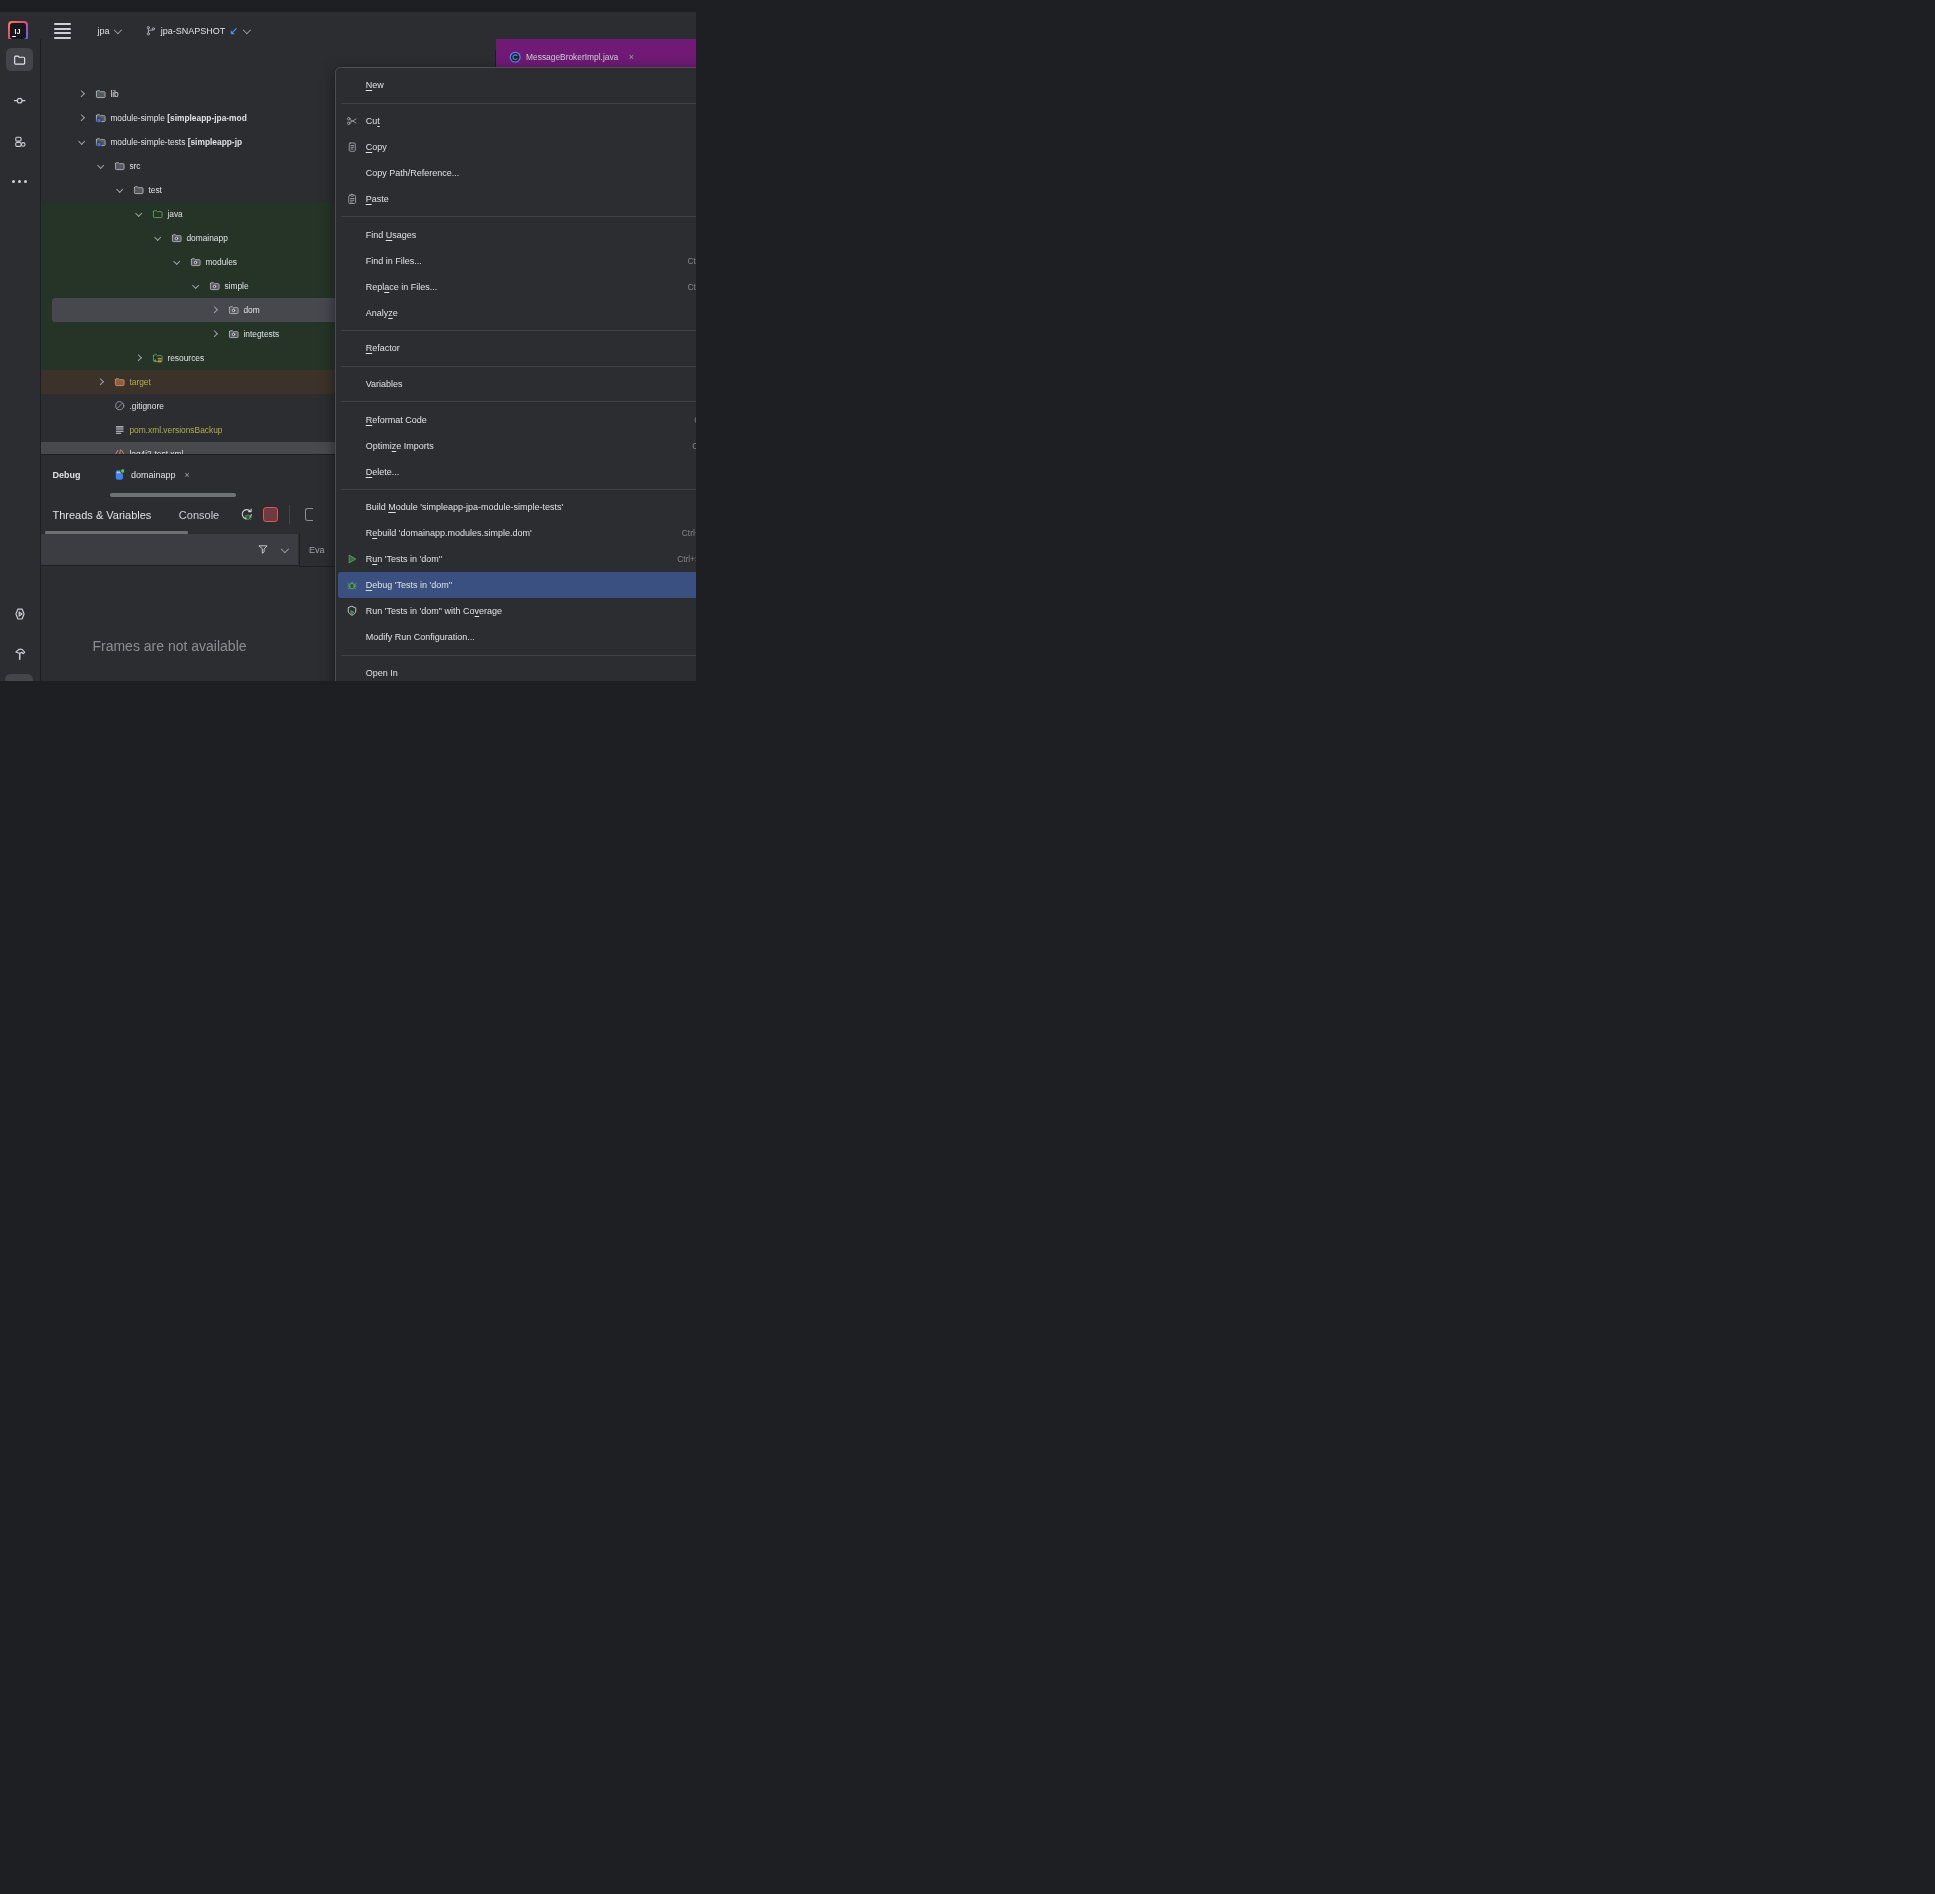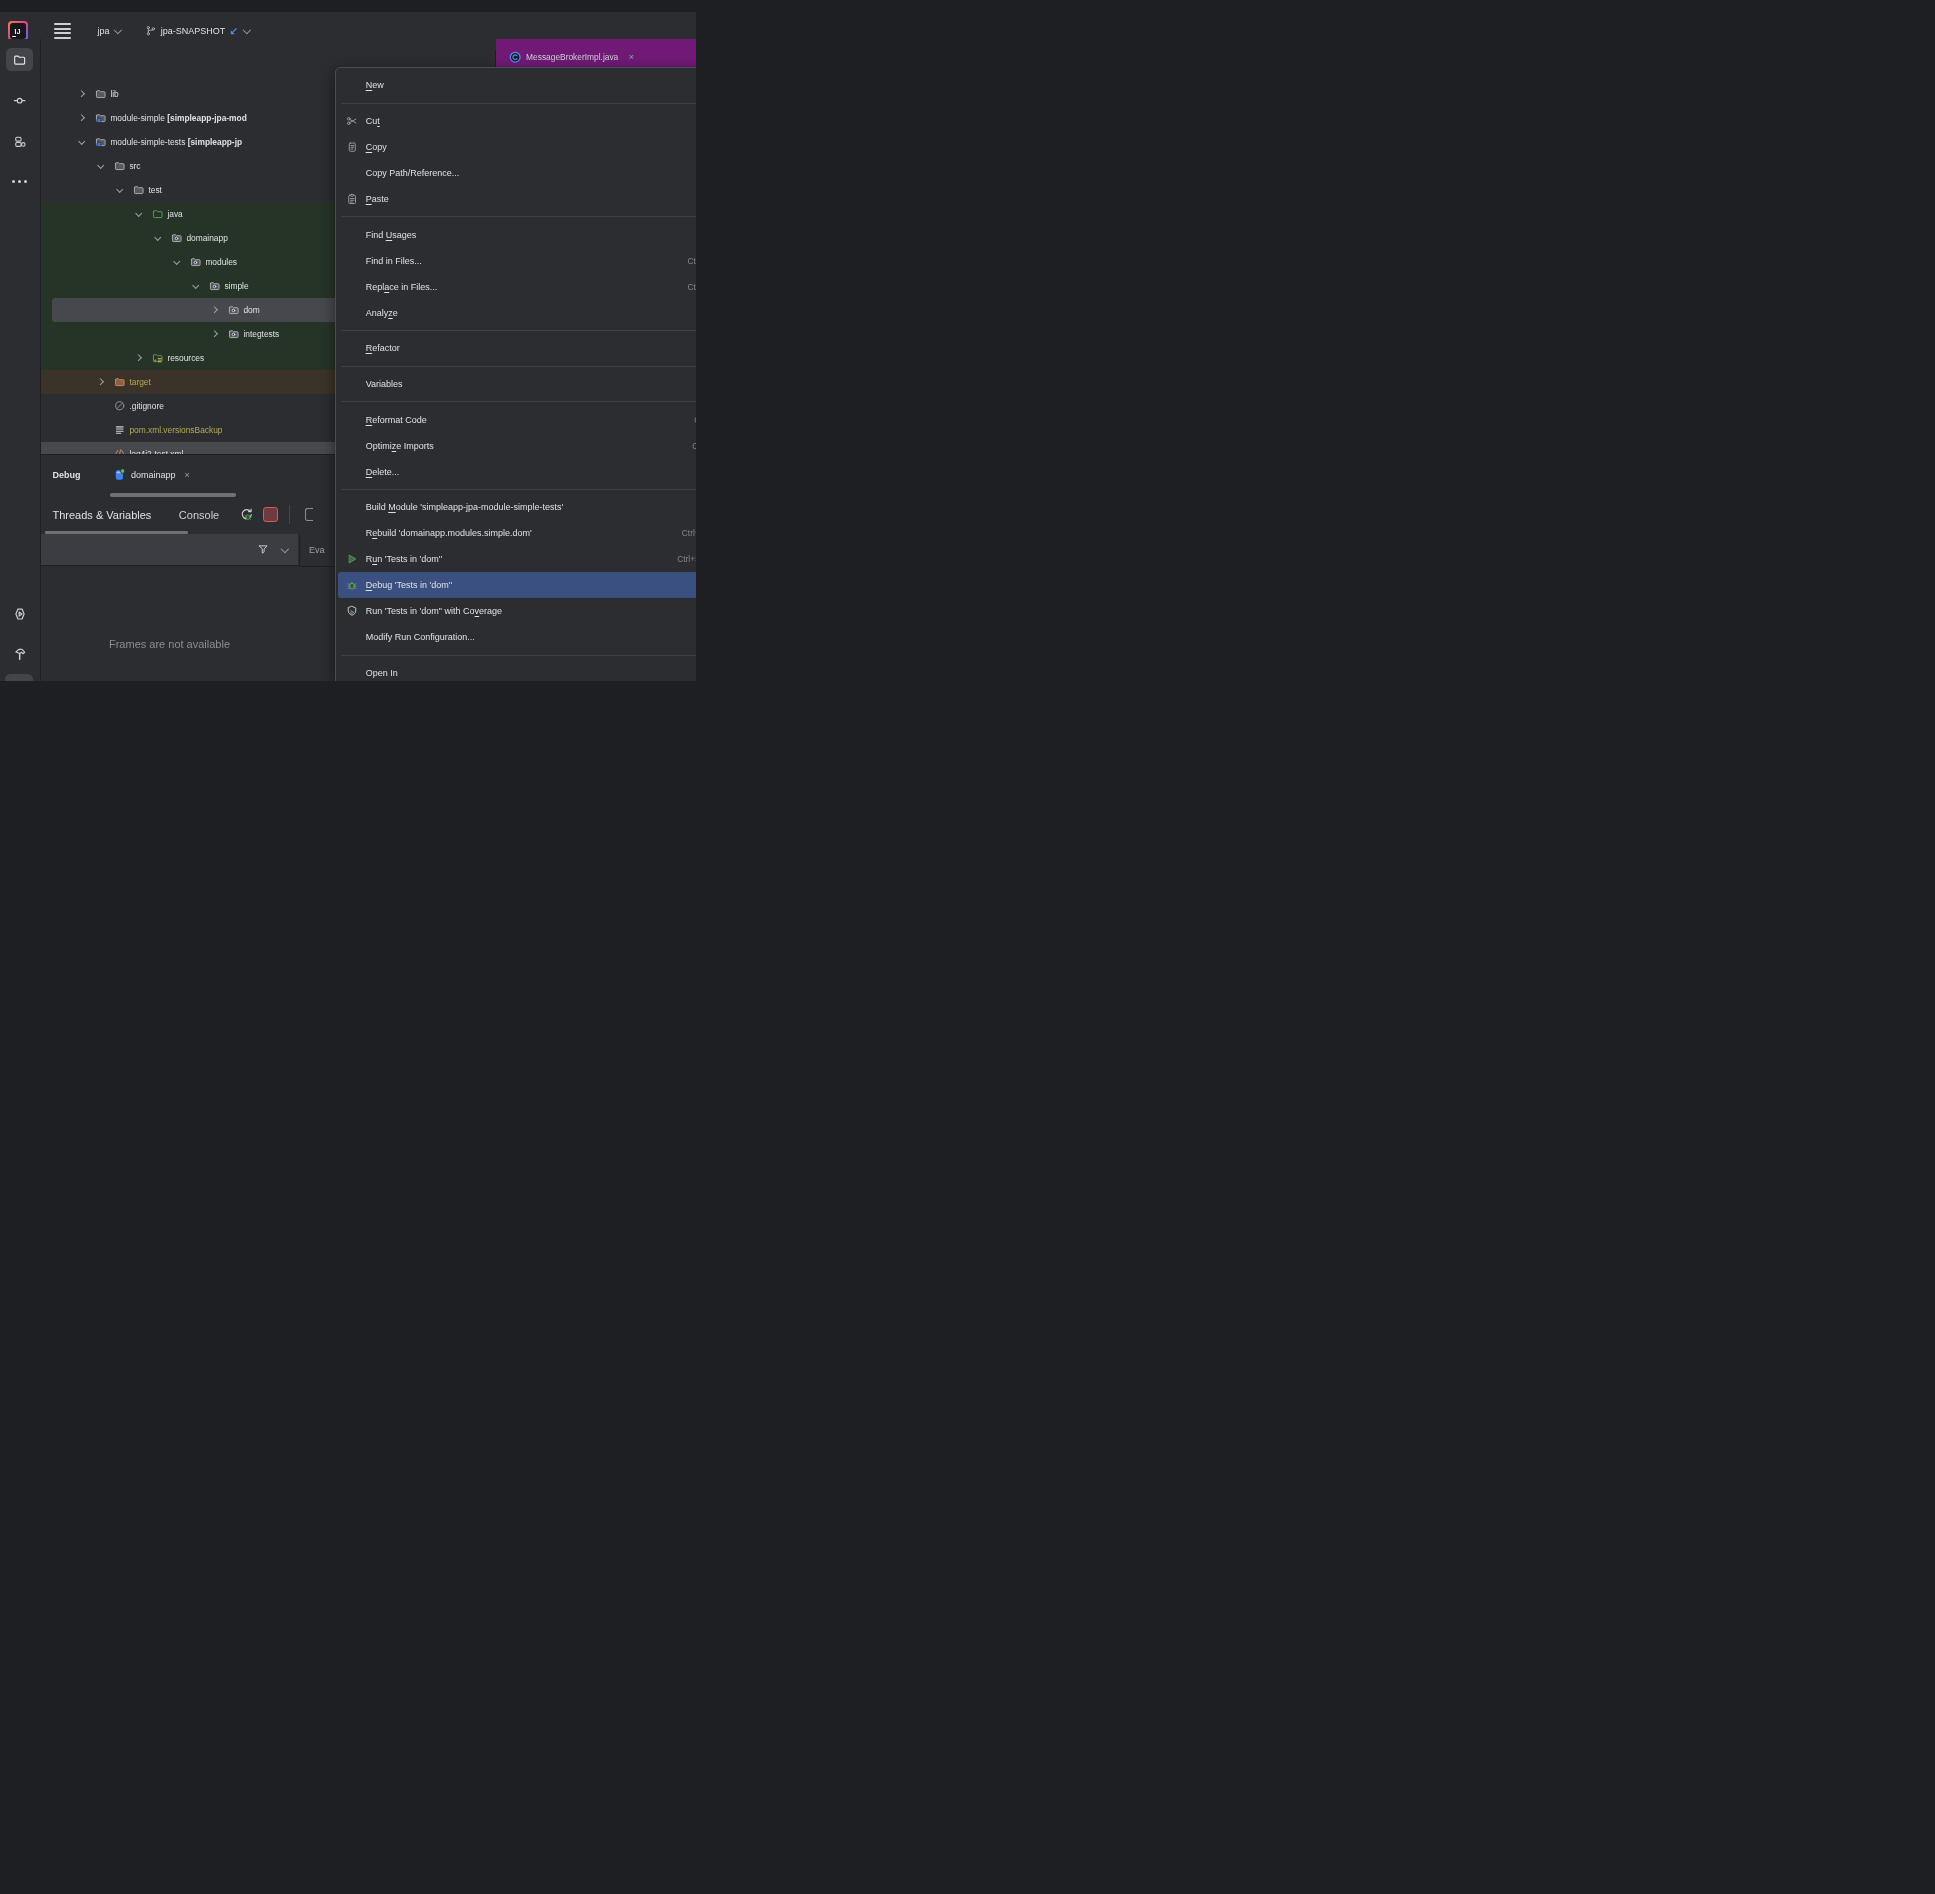--- a/index.html
+++ b/index.html
@@ -69,21 +69,21 @@
   .underline{position:absolute;left:3.6px;top:36px;width:143px;height:3.1px;border-radius:1.3px;background:#6e7277;}
   .dbg-icons{display:flex;align-items:center;margin-left:21px;gap:9.8px;}
   .stopbtn{width:12.4px;height:12.4px;border:1.3px solid #e05555;background:#6e3b3f;border-radius:3.1px;cursor:pointer;}
   .vsep{width:0.9px;height:18.6px;background:#43454a;margin-left:1.8px;}
   .pause-partial{width:7px;height:11.5px;border:1.3px solid #8a8d93;border-right:none;border-radius:2.7px 0 0 2.7px;margin-left:5.3px;}
   .filter-row{position:absolute;left:0;top:79px;width:257px;height:32px;background:#3b3d42;border-bottom:0.9px solid #1e1f22;
     display:flex;align-items:center;justify-content:flex-end;gap:11.5px;padding-right:11.5px;box-sizing:border-box;}
   .eval-cell{position:absolute;left:258px;top:79px;right:0;height:32px;background:#2b2d30;border-bottom:0.9px solid #1e1f22;
     display:flex;align-items:center;padding-left:9px;font-size:9px;color:#9ca1a8;border-left:0.9px solid #1e1f22;}
   .frames{position:absolute;left:0;top:112px;width:257px;bottom:0;display:flex;align-items:flex-start;justify-content:center;}
-  .frames span{margin-top:71px;font-size:11px;color:#8c8e93;text-align:center;}
+  .frames span{margin-top:71px;font-size:14px;color:#8c8e93;text-align:center;}
   
   .cmenu{position:absolute;left:335px;top:67px;width:399px;background:#2b2d30;
     border:0.9px solid #4b4d52;border-radius:5.3px;box-shadow:0 4.4px 13.3px rgba(0,0,0,.5);
     padding:4.4px 0;z-index:50;}
   .mi{position:relative;height:26px;display:flex;align-items:center;font-size:9px;color:#dfe1e5;
     margin:0 2.2px;border-radius:3.1px;padding-left:27.5px;cursor:pointer;white-space:nowrap;}
   .mi.sel{background:#3a5080;}
   .mi .mic{position:absolute;left:8px;top:50%;transform:translateY(-50%);display:flex;}
   .mi .sc{position:absolute;right:27.5px;color:#83858a;font-size:8.4px;}
   .msep{height:0.9px;background:#3f4145;margin:4.4px 5.3px;}

